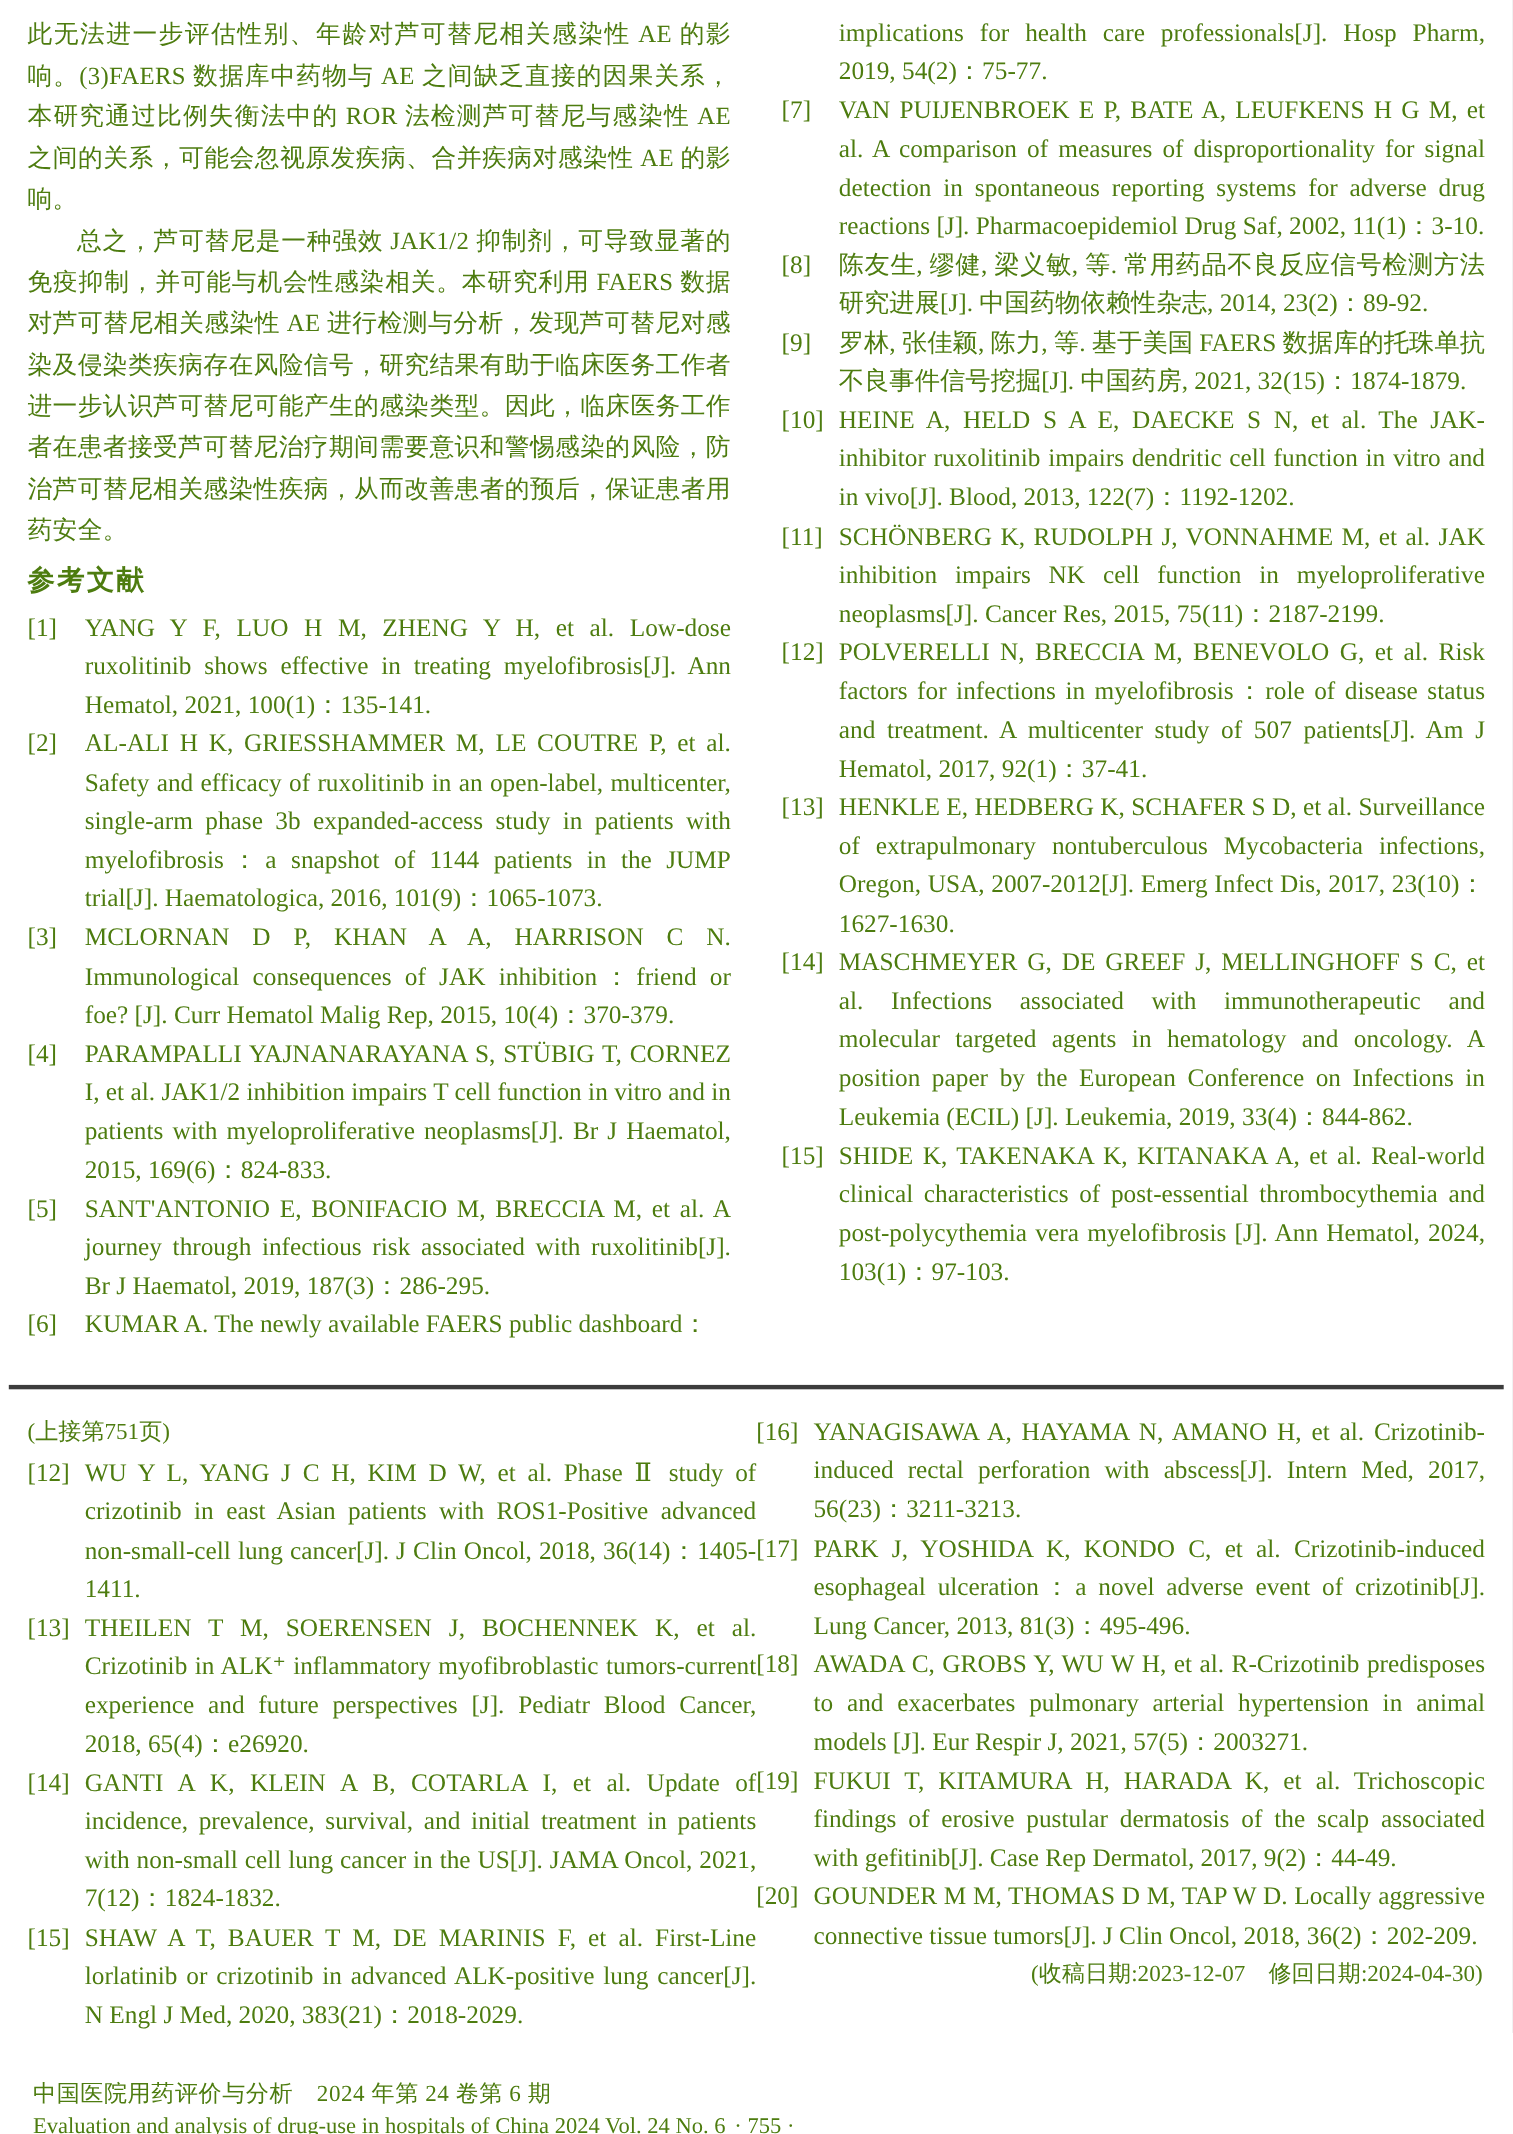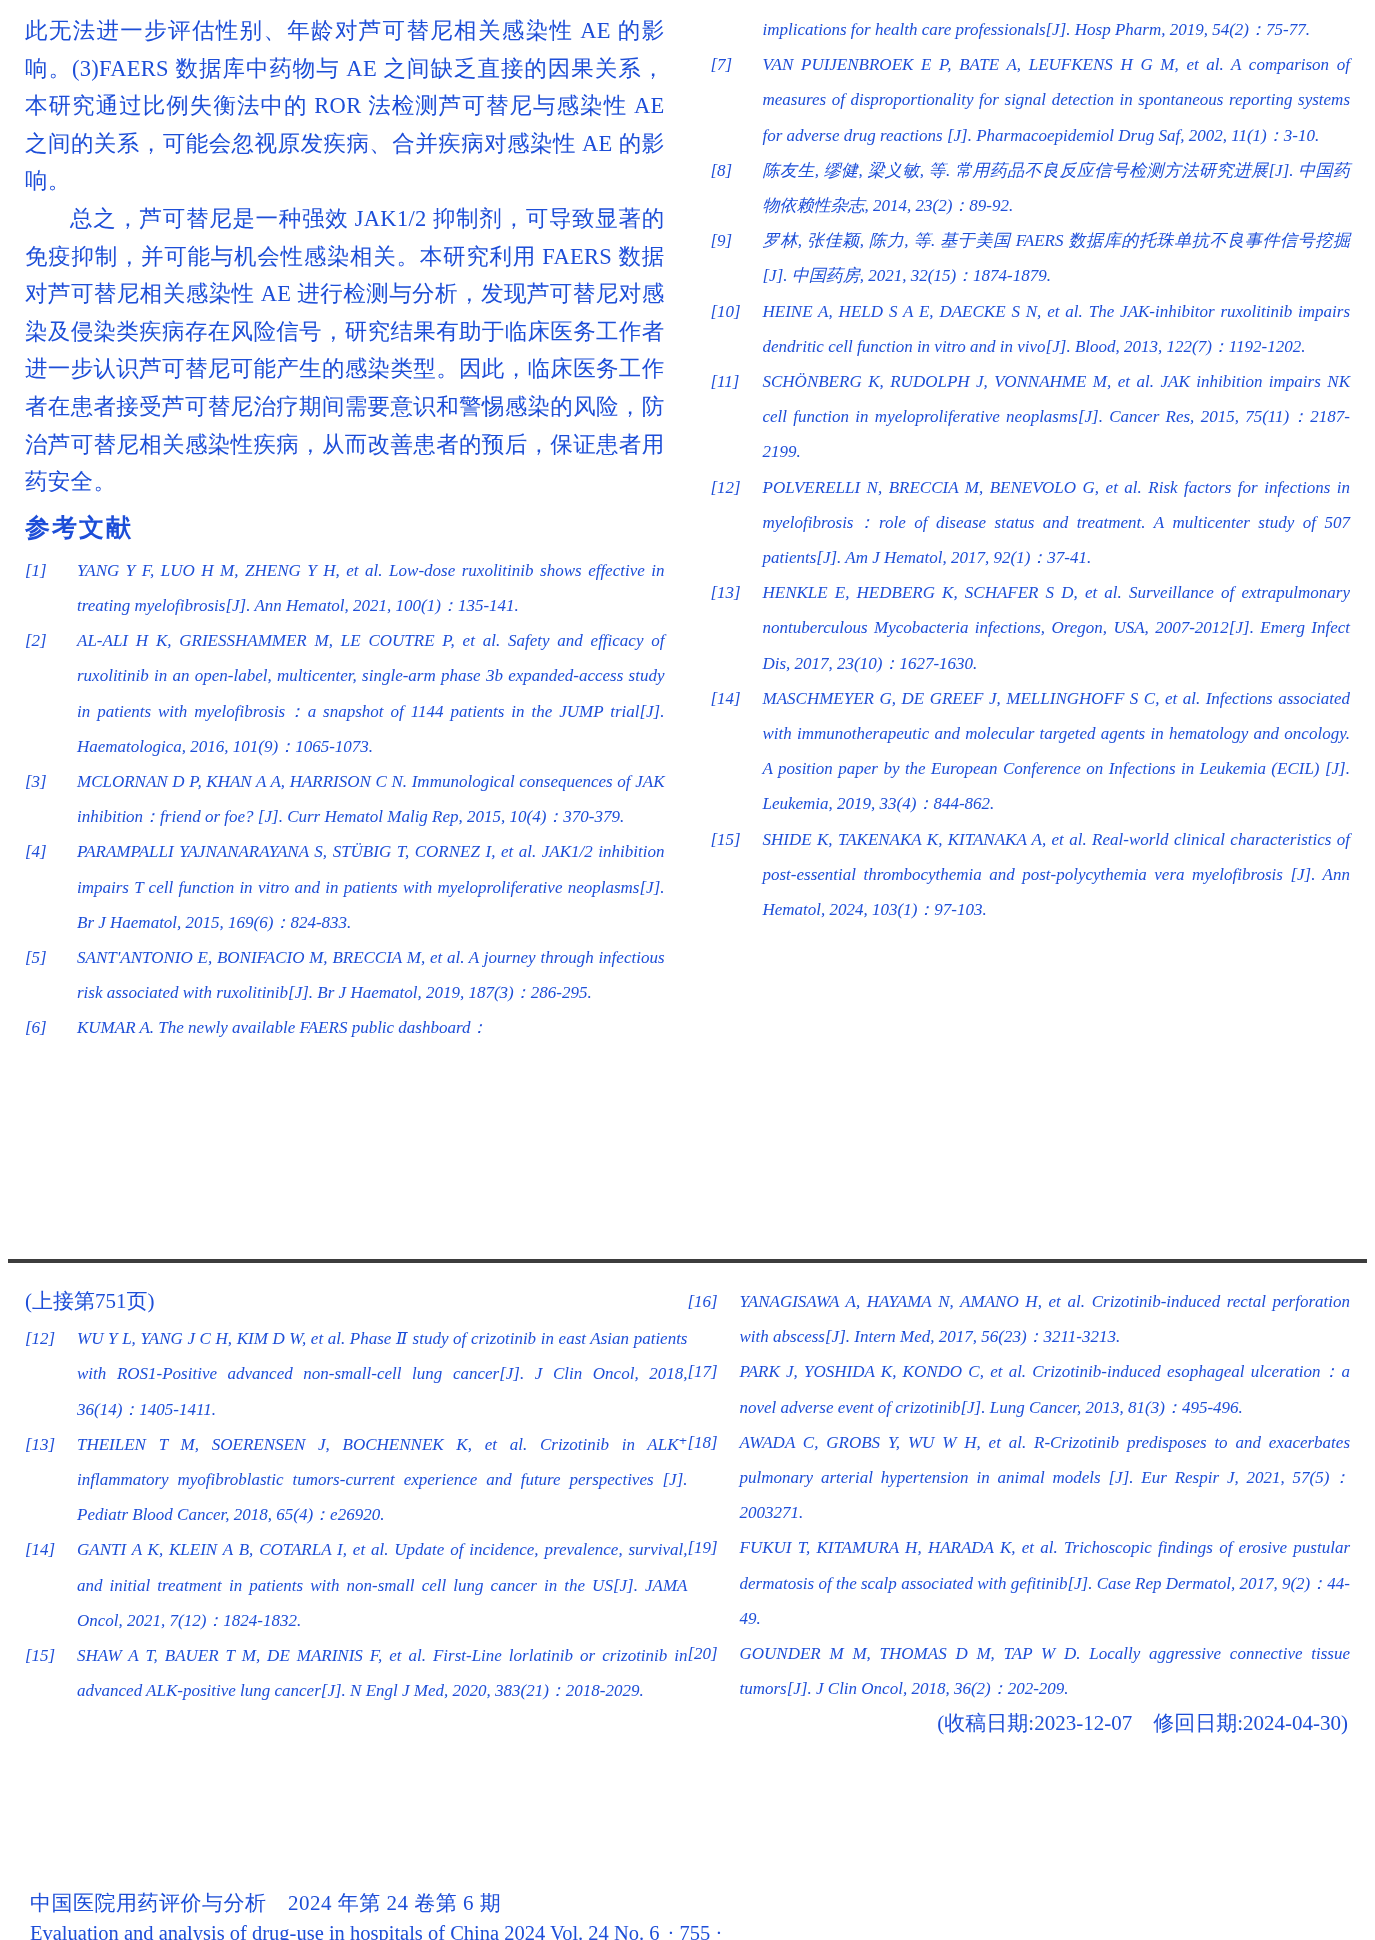--- a/index.html
+++ b/index.html
@@ -1,20 +1,20 @@
 <!DOCTYPE html>
 <html><head>
 <meta charset="utf-8">
 <style>
   html,body{margin:0;padding:0;background:#e8e8e8;}
   .page{
     position:relative;
     width:1375px;height:1940px;
     background:#ffffff;
-    color:#1d4ed8;
+    color:#4d7c0f;
     font-family:"Liberation Serif","DejaVu Serif",serif;
     overflow:hidden;
     margin:0 auto;
   }
   .top-section{
     position:absolute;top:12px;left:25px;right:25px;
     display:flex;gap:46px;
   }
   .bottom-section{
     position:absolute;top:1284px;left:25px;right:25px;
@@ -30,23 +30,22 @@
   .para.indent{text-indent:2em;}
   .refs-heading{
     margin:8px 0 6px 0;
     font-size:25px;line-height:38px;
     font-weight:700;
     letter-spacing:2px;
   }
   .ref{
     position:relative;
     padding-left:52px;
-    font-size:17px;line-height:35.2px;
+    font-size:23px;line-height:35.2px;
     text-align:justify;
-    font-style:italic;
   }
   .ref .num{
     position:absolute;left:0;top:0;
     width:50px;
   }
   .ref.cont{}
   .cont-note{
     margin:0 0 2px 0;
     font-size:21px;line-height:35.2px;
   }

